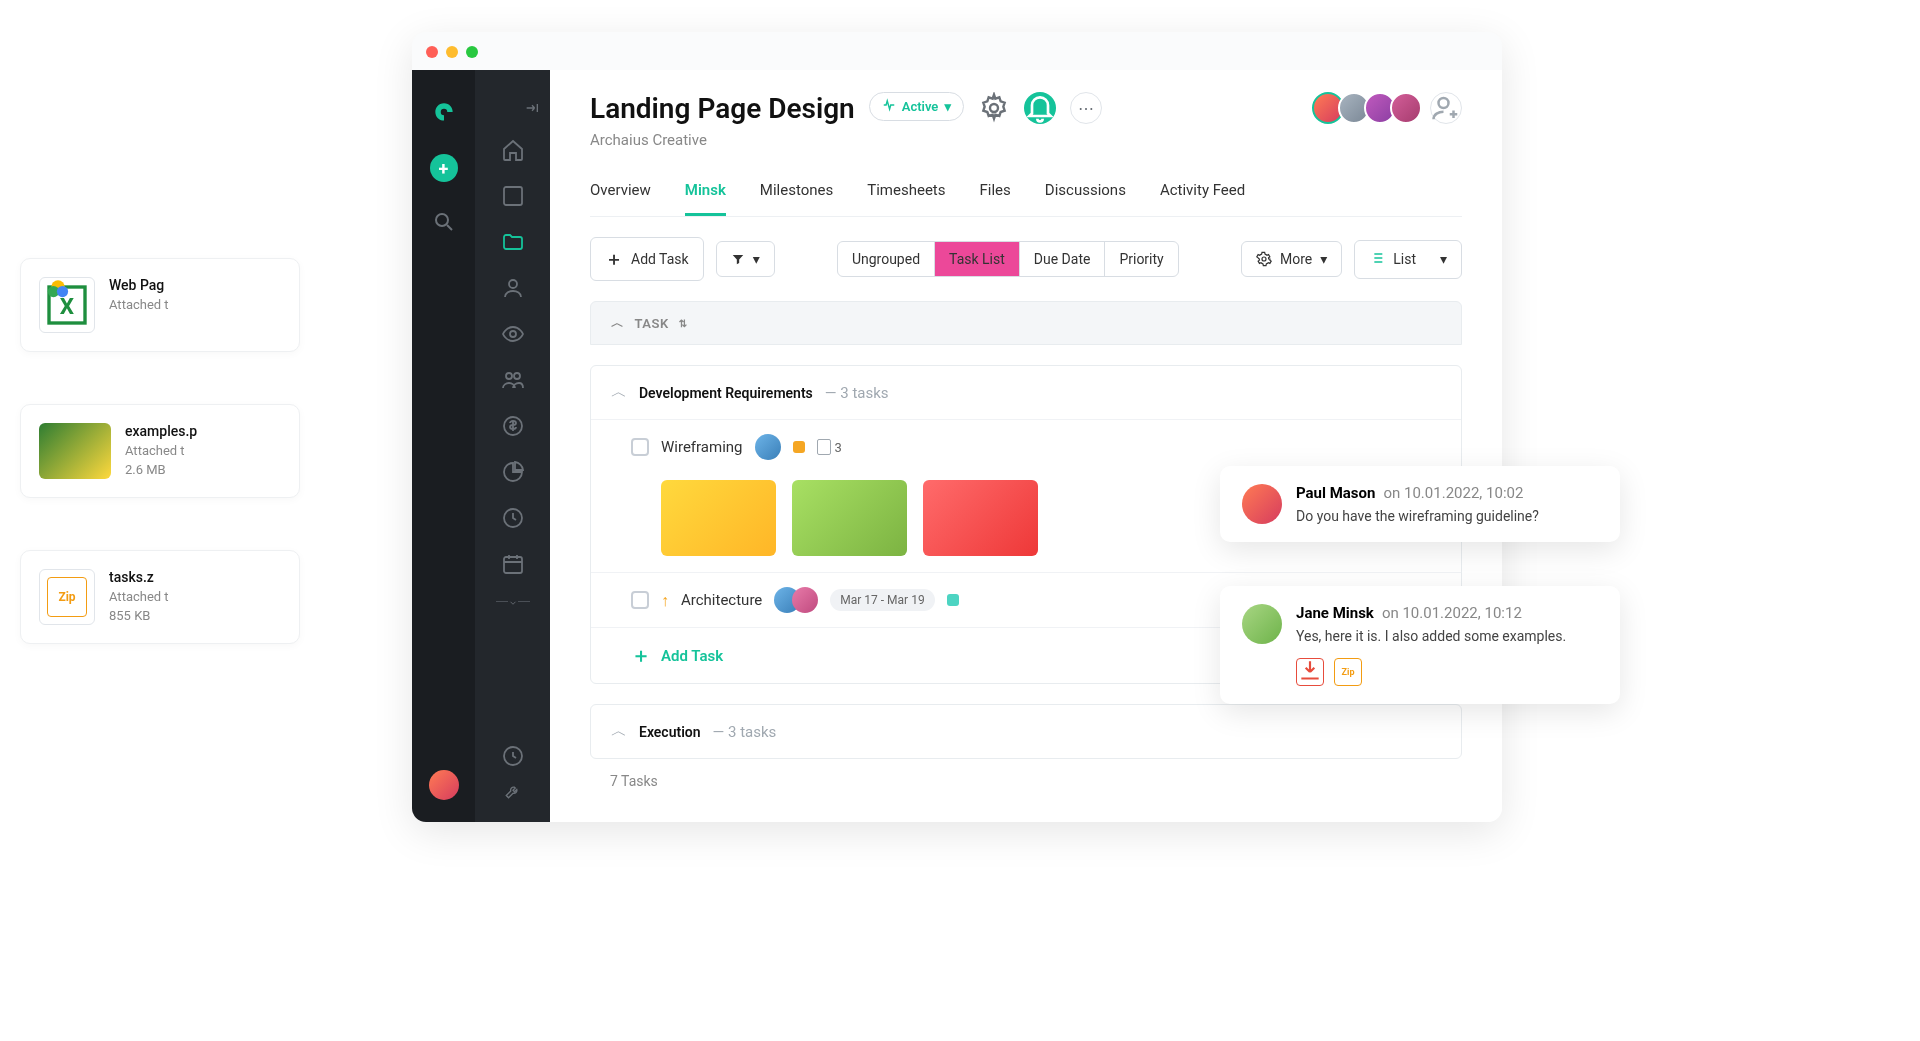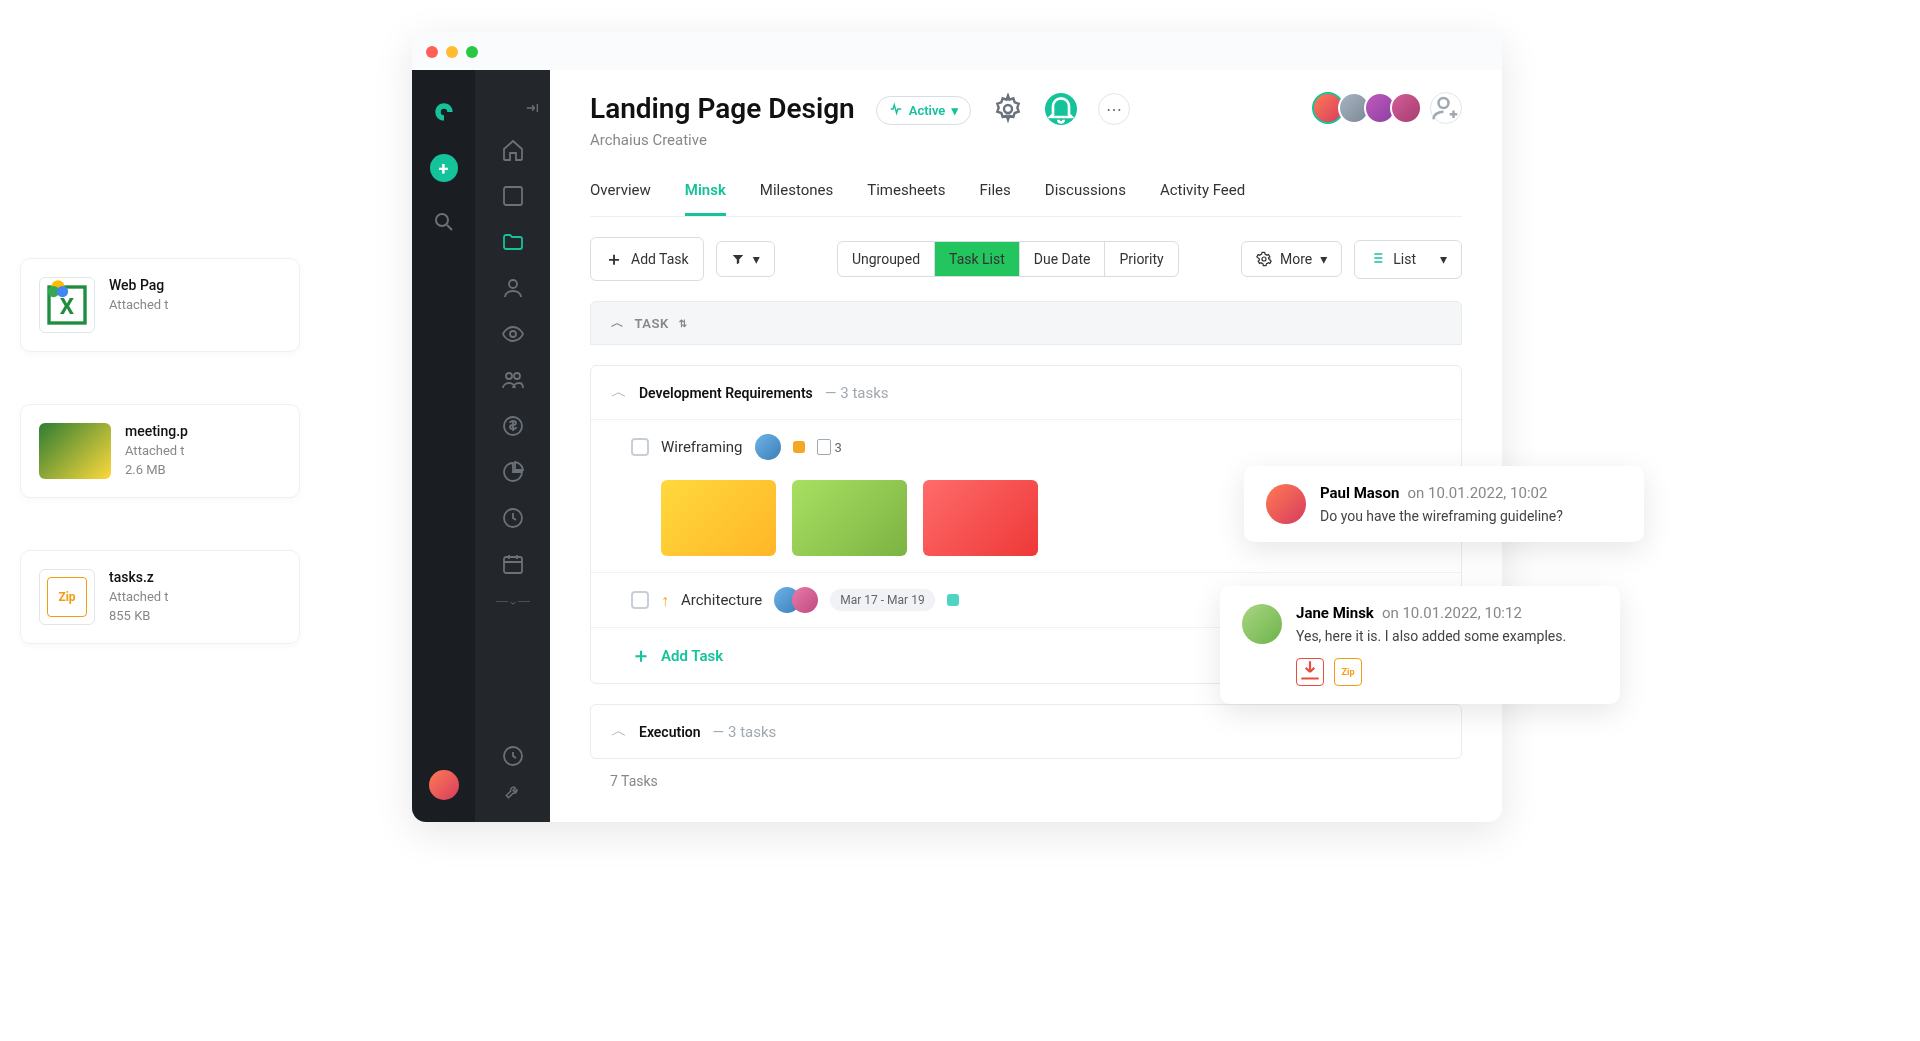--- a/index.html
+++ b/index.html
@@ -30,21 +30,21 @@
 .dsb .add-btn{width:28px;height:28px;border-radius:50%;background:#15c39a;color:#fff;display:flex;align-items:center;justify-content:center;font-size:18px;font-weight:700}
 .avatar-sm{width:30px;height:30px;border-radius:50%;background:linear-gradient(135deg,#ff7b54,#d63c5e);position:absolute;bottom:22px;left:17px}
 .sb-bottom{position:absolute;bottom:22px;width:100%;display:flex;flex-direction:column;align-items:center;gap:14px;color:#6b7178}
 .sb-chev{position:relative;width:30px;height:10px;display:flex;align-items:center;justify-content:center;color:#6b7178}
 .sb-chev::before,.sb-chev::after{content:"";position:absolute;top:3px;width:12px;height:1px;background:#4a4f56}
 .sb-chev::before{left:-2px}.sb-chev::after{right:-2px}
 
 
 .content{position:absolute;left:138px;top:38px;right:0;bottom:0;background:#fff;overflow:hidden}
 .hdr{padding:22px 40px 0 40px}
-.title-row{display:flex;align-items:flex-end;gap:21px}
+.title-row{display:flex;align-items:flex-start;gap:14px}
 .title-row h1{font-size:28px;font-weight:600;color:#111}
 .pill{display:inline-flex;align-items:center;gap:6px;border:1px solid #d8dde3;border-radius:20px;padding:5px 12px;font-size:13px;color:#15c39a;font-weight:600;cursor:pointer}
 .pill .pulse{color:#15c39a}
 .icon-btn{width:32px;height:32px;border-radius:50%;display:flex;align-items:center;justify-content:center;cursor:pointer;color:#6b7178}
 .icon-btn.bell{background:#15c39a;color:#fff}
 .icon-btn.more{border:1px solid #e1e5ea}
 .subtitle{color:#888;font-size:15px;margin-top:6px}
 
 .avatars-row{position:absolute;right:40px;top:22px;display:flex;align-items:center}
 .av{width:32px;height:32px;border-radius:50%;border:2px solid #fff;margin-left:-6px}
@@ -56,21 +56,21 @@
 
 .tabs{display:flex;gap:34px;margin-top:22px;border-bottom:1px solid #edf0f3}
 .tab{padding:10px 0 14px;font-size:15px;color:#333;cursor:pointer;border-bottom:3px solid transparent}
 .tab.active{color:#15c39a;border-bottom-color:#15c39a;font-weight:600}
 
 .toolbar{display:flex;align-items:center;gap:12px;padding:20px 40px}
 .wbtn{border:1px solid #d8dde3;border-radius:6px;padding:9px 14px;font-size:14px;display:inline-flex;align-items:center;gap:8px;background:#fff;cursor:pointer;color:#333}
 .seg{display:inline-flex;border:1px solid #d8dde3;border-radius:6px;overflow:hidden}
 .seg .s{padding:9px 14px;font-size:14px;cursor:pointer;color:#333;border-right:1px solid #d8dde3}
 .seg .s:last-child{border-right:none}
-.seg .s.sel{background:#22c55e}
+.seg .s.sel{background:#ec4899}
 
 .task-hdr{margin:0 40px;background:#f4f6f8;border:1px solid #e8ecef;border-radius:6px 6px 0 0;padding:12px 20px;display:flex;align-items:center;gap:10px;color:#888;font-size:13px;font-weight:600;letter-spacing:0.5px}
 
 .group{margin:0 40px;border:1px solid #e8ecef;border-top:none;background:#fff}
 .group-hdr{padding:16px 20px;display:flex;align-items:center;gap:12px}
 .group-hdr .chev{color:#a0a8b0;cursor:pointer}
 .group-hdr .gname{font-size:14px;font-weight:600;color:#111}
 .group-hdr .gcount{color:#a0a8b0;font-size:15px}
 
 .task-row{padding:14px 20px 14px 40px;display:flex;align-items:center;gap:12px;border-top:1px solid #f0f2f5}
@@ -133,21 +133,21 @@
         </svg>
       </div>
     <div class="meta">
       <span class="fname">Web Pag</span>
       <span class="sub">Attached t</span>
     </div>
   </div>
   <div class="bg-file-card" style="left:-200px;top:374px">
     <div class="thumb solid" style="background:linear-gradient(135deg,#2e7d32,#ffd93d);width:72px"></div>
     <div class="meta">
-      <span class="fname">meeting.p</span>
+      <span class="fname">examples.p</span>
       <span class="sub">Attached t</span>
       <span class="sub">2.6 MB</span>
     </div>
   </div>
   <div class="bg-file-card" style="left:-200px;top:520px">
     <div class="thumb">
         <div class="file-badge zip" style="width:40px;height:40px;font-size:12px">Zip</div>
       </div>
     <div class="meta">
       <span class="fname">tasks.z</span>
@@ -397,21 +397,21 @@
           <span class="chev">︿</span>
           <span class="gname">Execution</span>
           <span class="gcount">— 3 tasks</span>
         </div>
       </div>
 
       <div class="footer-bar">7 Tasks</div>
     </div>
   </div>
 
-  <div class="comment" style="left:1024px;top:436px">
+  <div class="comment" style="left:1000px;top:436px">
     <div class="cav c1"></div>
     <div class="cbody">
       <div class="chead"><b>Paul Mason</b><span class="ts">on 10.01.2022, 10:02</span></div>
       <div class="ctext">Do you have the wireframing guideline?</div>
     </div>
   </div>
   <div class="comment" style="left:1000px;top:556px">
     <div class="cav c2"></div>
     <div class="cbody">
       <div class="chead"><b>Jane Minsk</b><span class="ts">on 10.01.2022, 10:12</span></div>

